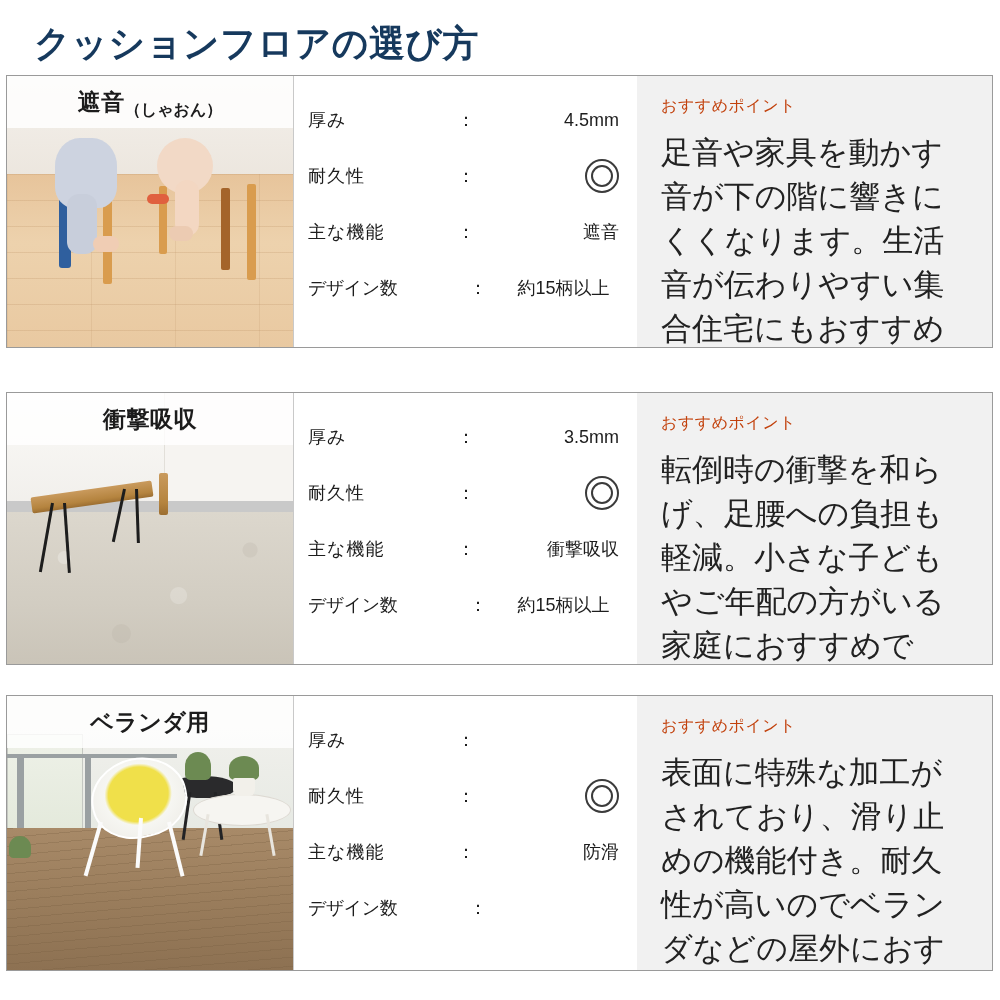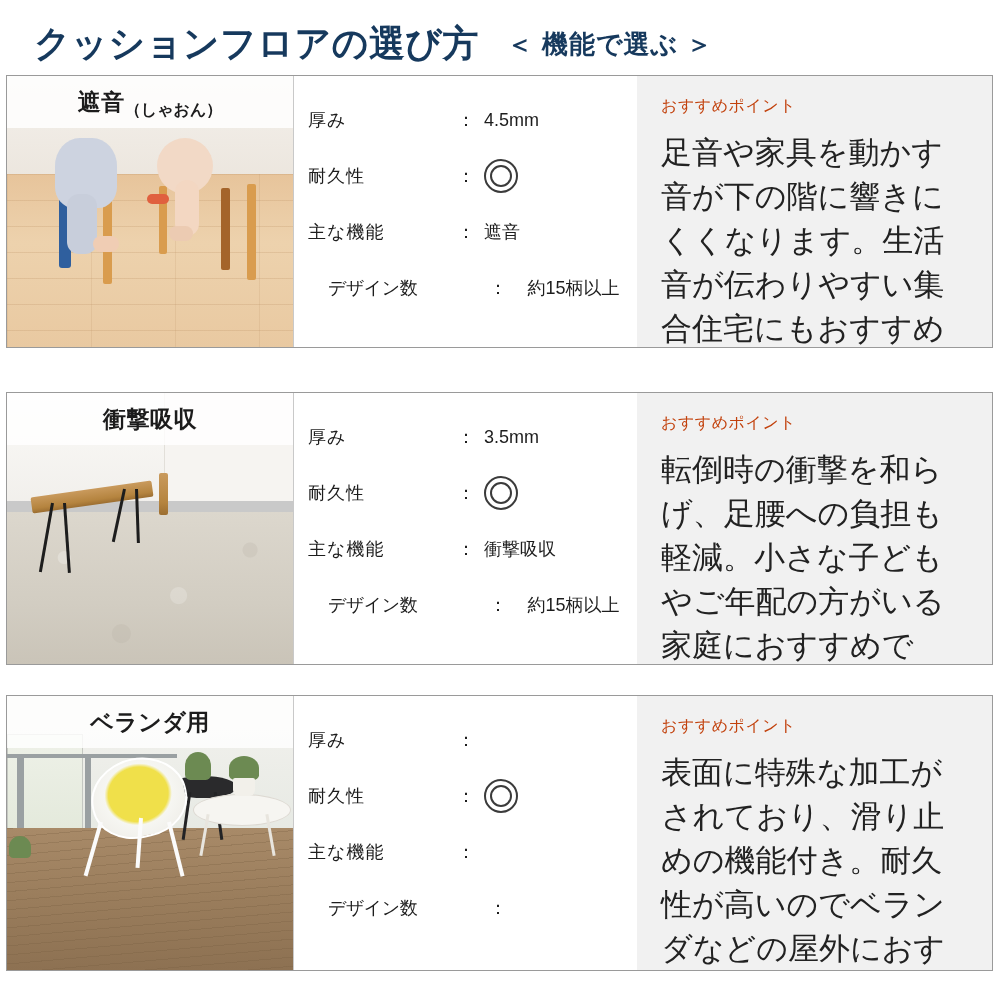--- a/index.html
+++ b/index.html
@@ -181,30 +181,30 @@
     align-items: center;
     height: 56px;
     font-size: 18px;
     color: #1d1d1d;
   }
   .spec-key {
     flex: 0 0 140px;
     white-space: nowrap;
     letter-spacing: 1px;
   }
-  .spec-key.tight { letter-spacing: -0.5px; flex-basis: 152px; margin-left: 20px; }
+  .spec-key.tight { letter-spacing: -0.5px; flex-basis: 152px; }
   .spec-colon {
     flex: 0 0 36px;
     text-align: center;
   }
   .spec-val {
     flex: 1 1 auto;
-    text-align: left;
+    text-align: right;
     white-space: nowrap;
-    padding-right: 36px;
+    padding-right: 18px;
   }
   .spec-val.wide { text-align: center; padding-right: 6px; }
   .dbl-circle {
     display: inline-block;
     width: 30px; height: 30px;
     border: 2px solid #3b3b3b;
     border-radius: 50%;
     position: relative;
     vertical-align: -5px;
   }
@@ -235,21 +235,20 @@
     line-height: 1.42;
     color: #222222;
     letter-spacing: 0px;
   }
 </style>
 </head>
 <body>
 
 <div class="header">
   <div class="title-main">クッションフロアの選び方</div>
-  <div class="title-sub">＜ 機能で選ぶ ＞</div>
 </div>
 
 <div class="card" id="card-0">
 
   <div class="photo">
     <div class="scene1">
       <div class="s1-wall"></div>
       <div class="s1-floor"></div>
 
       <div class="s1-leg" style="left:96px;top:118px;width:9px;height:90px;"></div>
@@ -392,20 +391,21 @@
       <div class="spec-colon">：</div>
     </div>
     <div class="spec-row">
       <div class="spec-key">耐久性</div>
       <div class="spec-colon">：</div>
       <div class="spec-val"><span class="dbl-circle"></span></div>
     </div>
     <div class="spec-row">
       <div class="spec-key">主な機能</div>
       <div class="spec-colon">：</div>
+      <div class="spec-val">防滑</div>
     </div>
     <div class="spec-row">
       <div class="spec-key tight">デザイン数</div>
       <div class="spec-colon">：</div>
     </div>
   </div>
 
   <div class="desc">
     <div class="desc-title">おすすめポイント</div>
     <div class="desc-body">表面に特殊な加工がされており、滑り止めの機能付き。耐久性が高いのでベランダなどの屋外におすすめ。</div>

